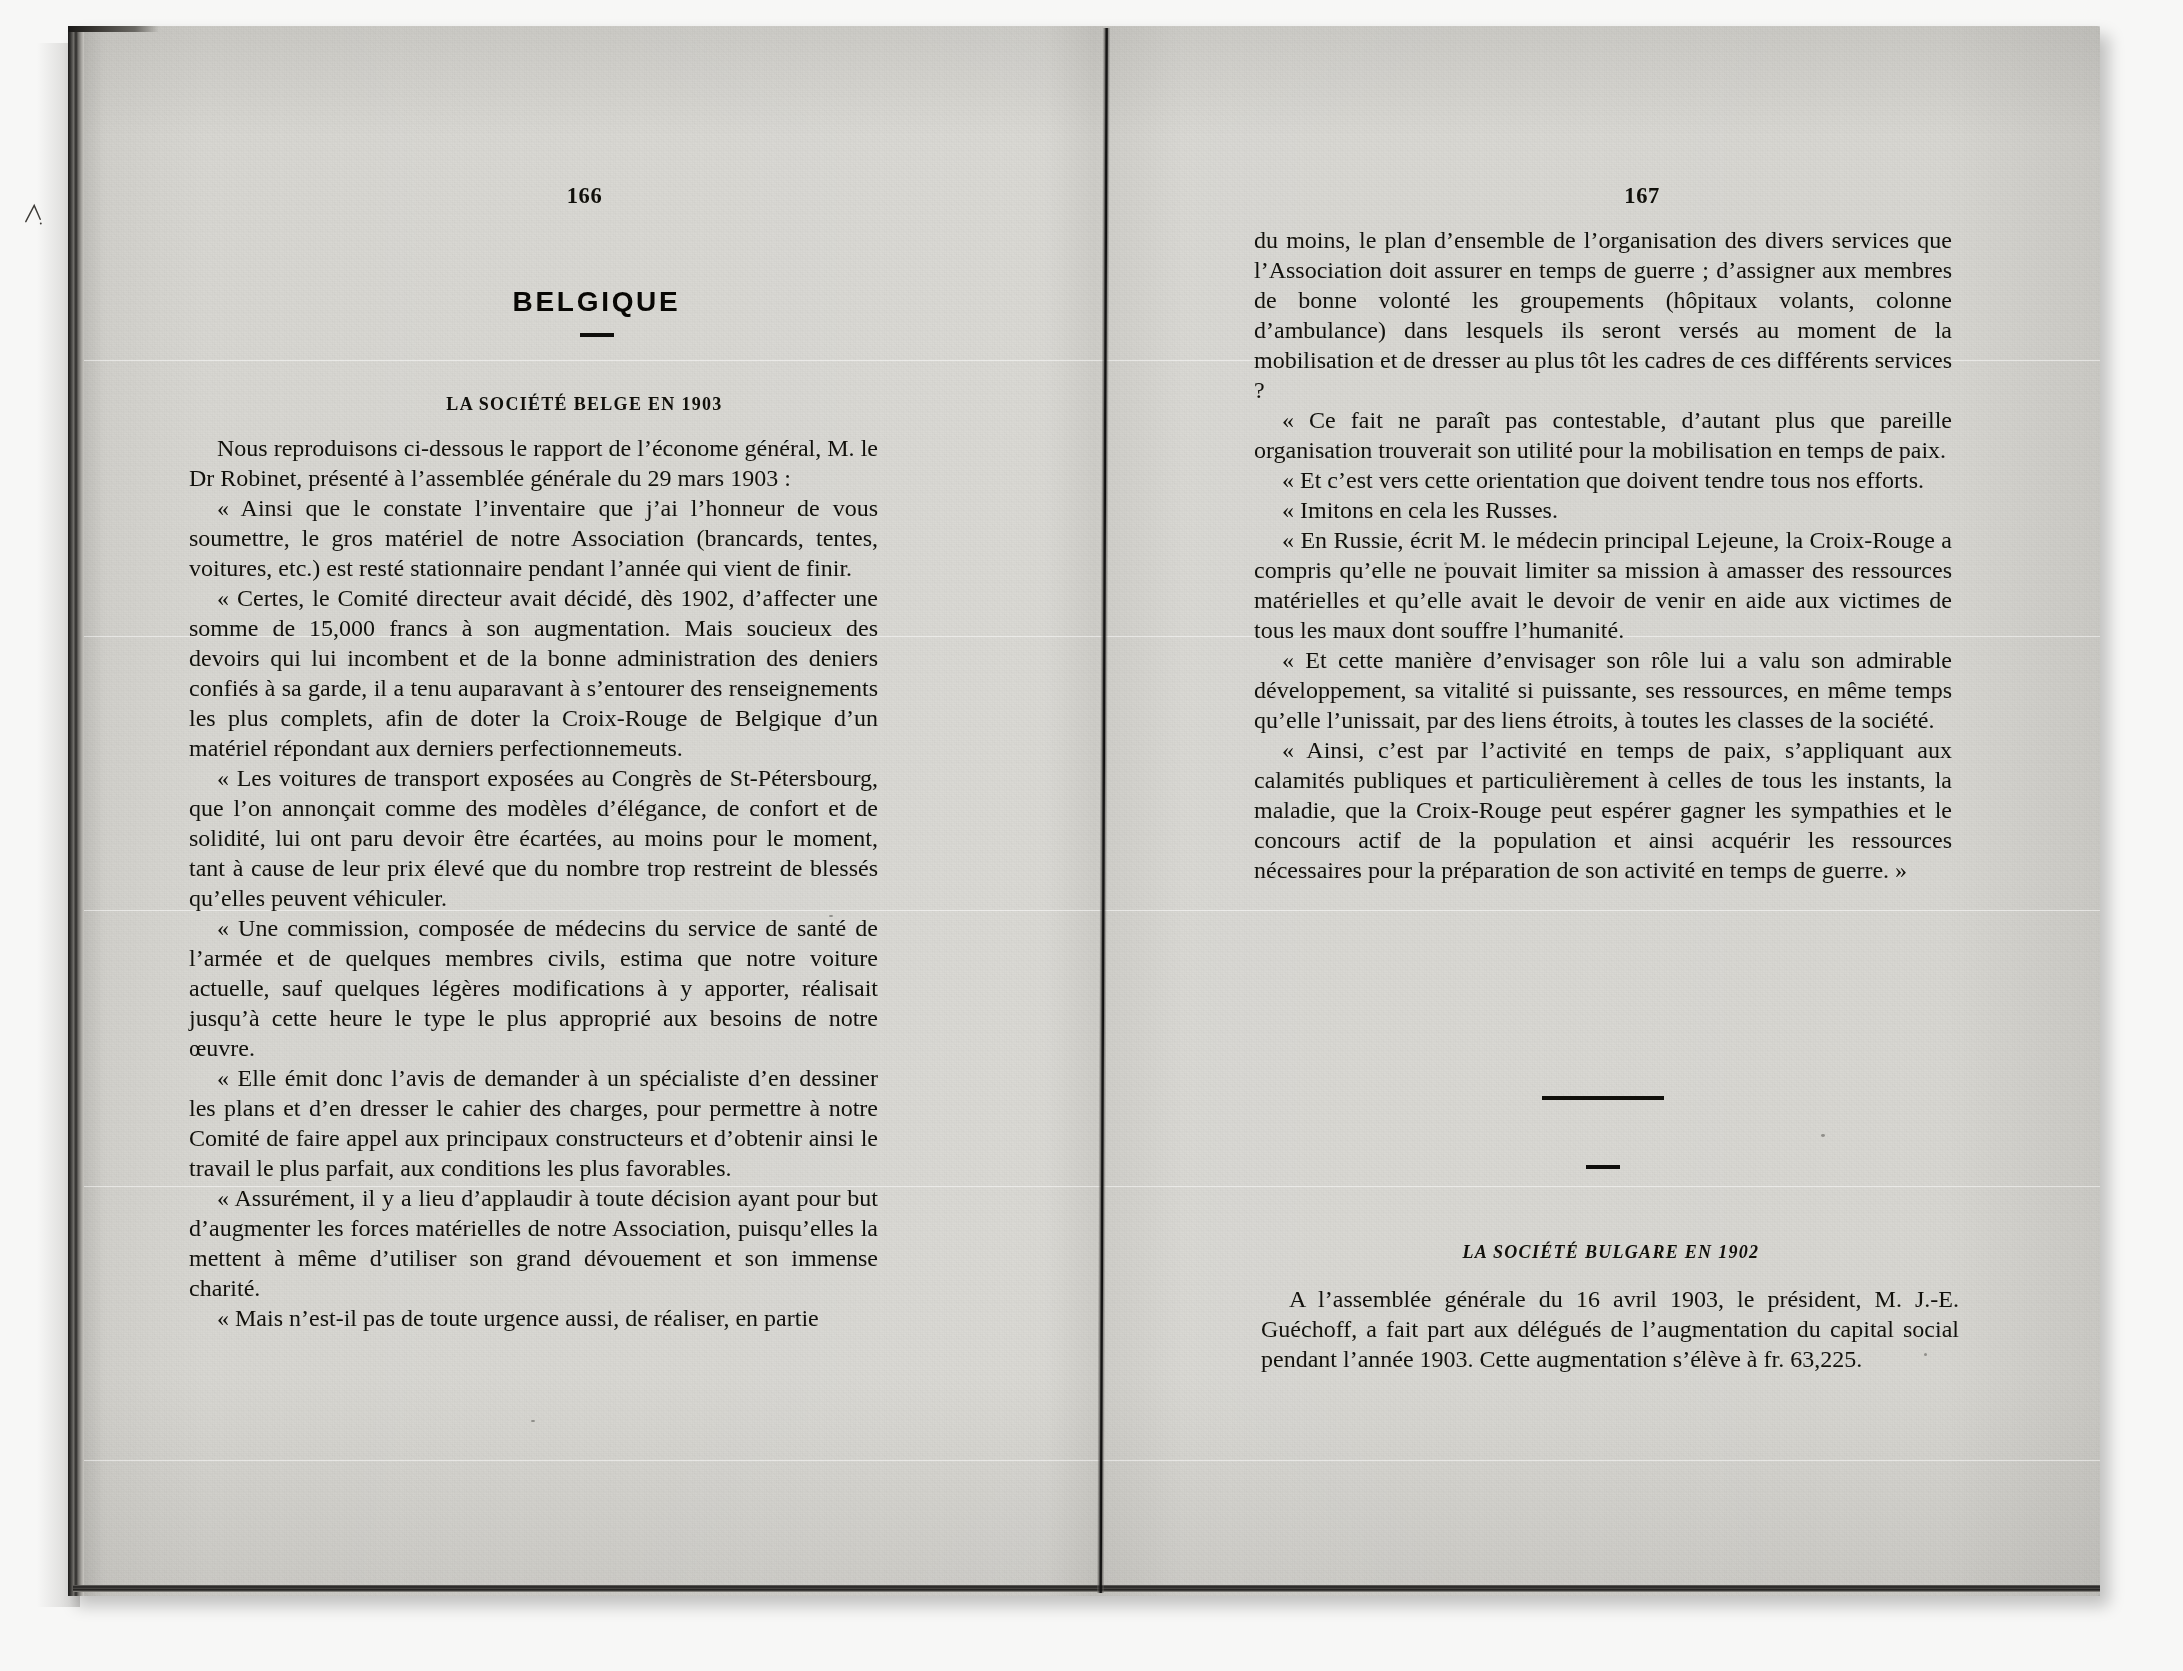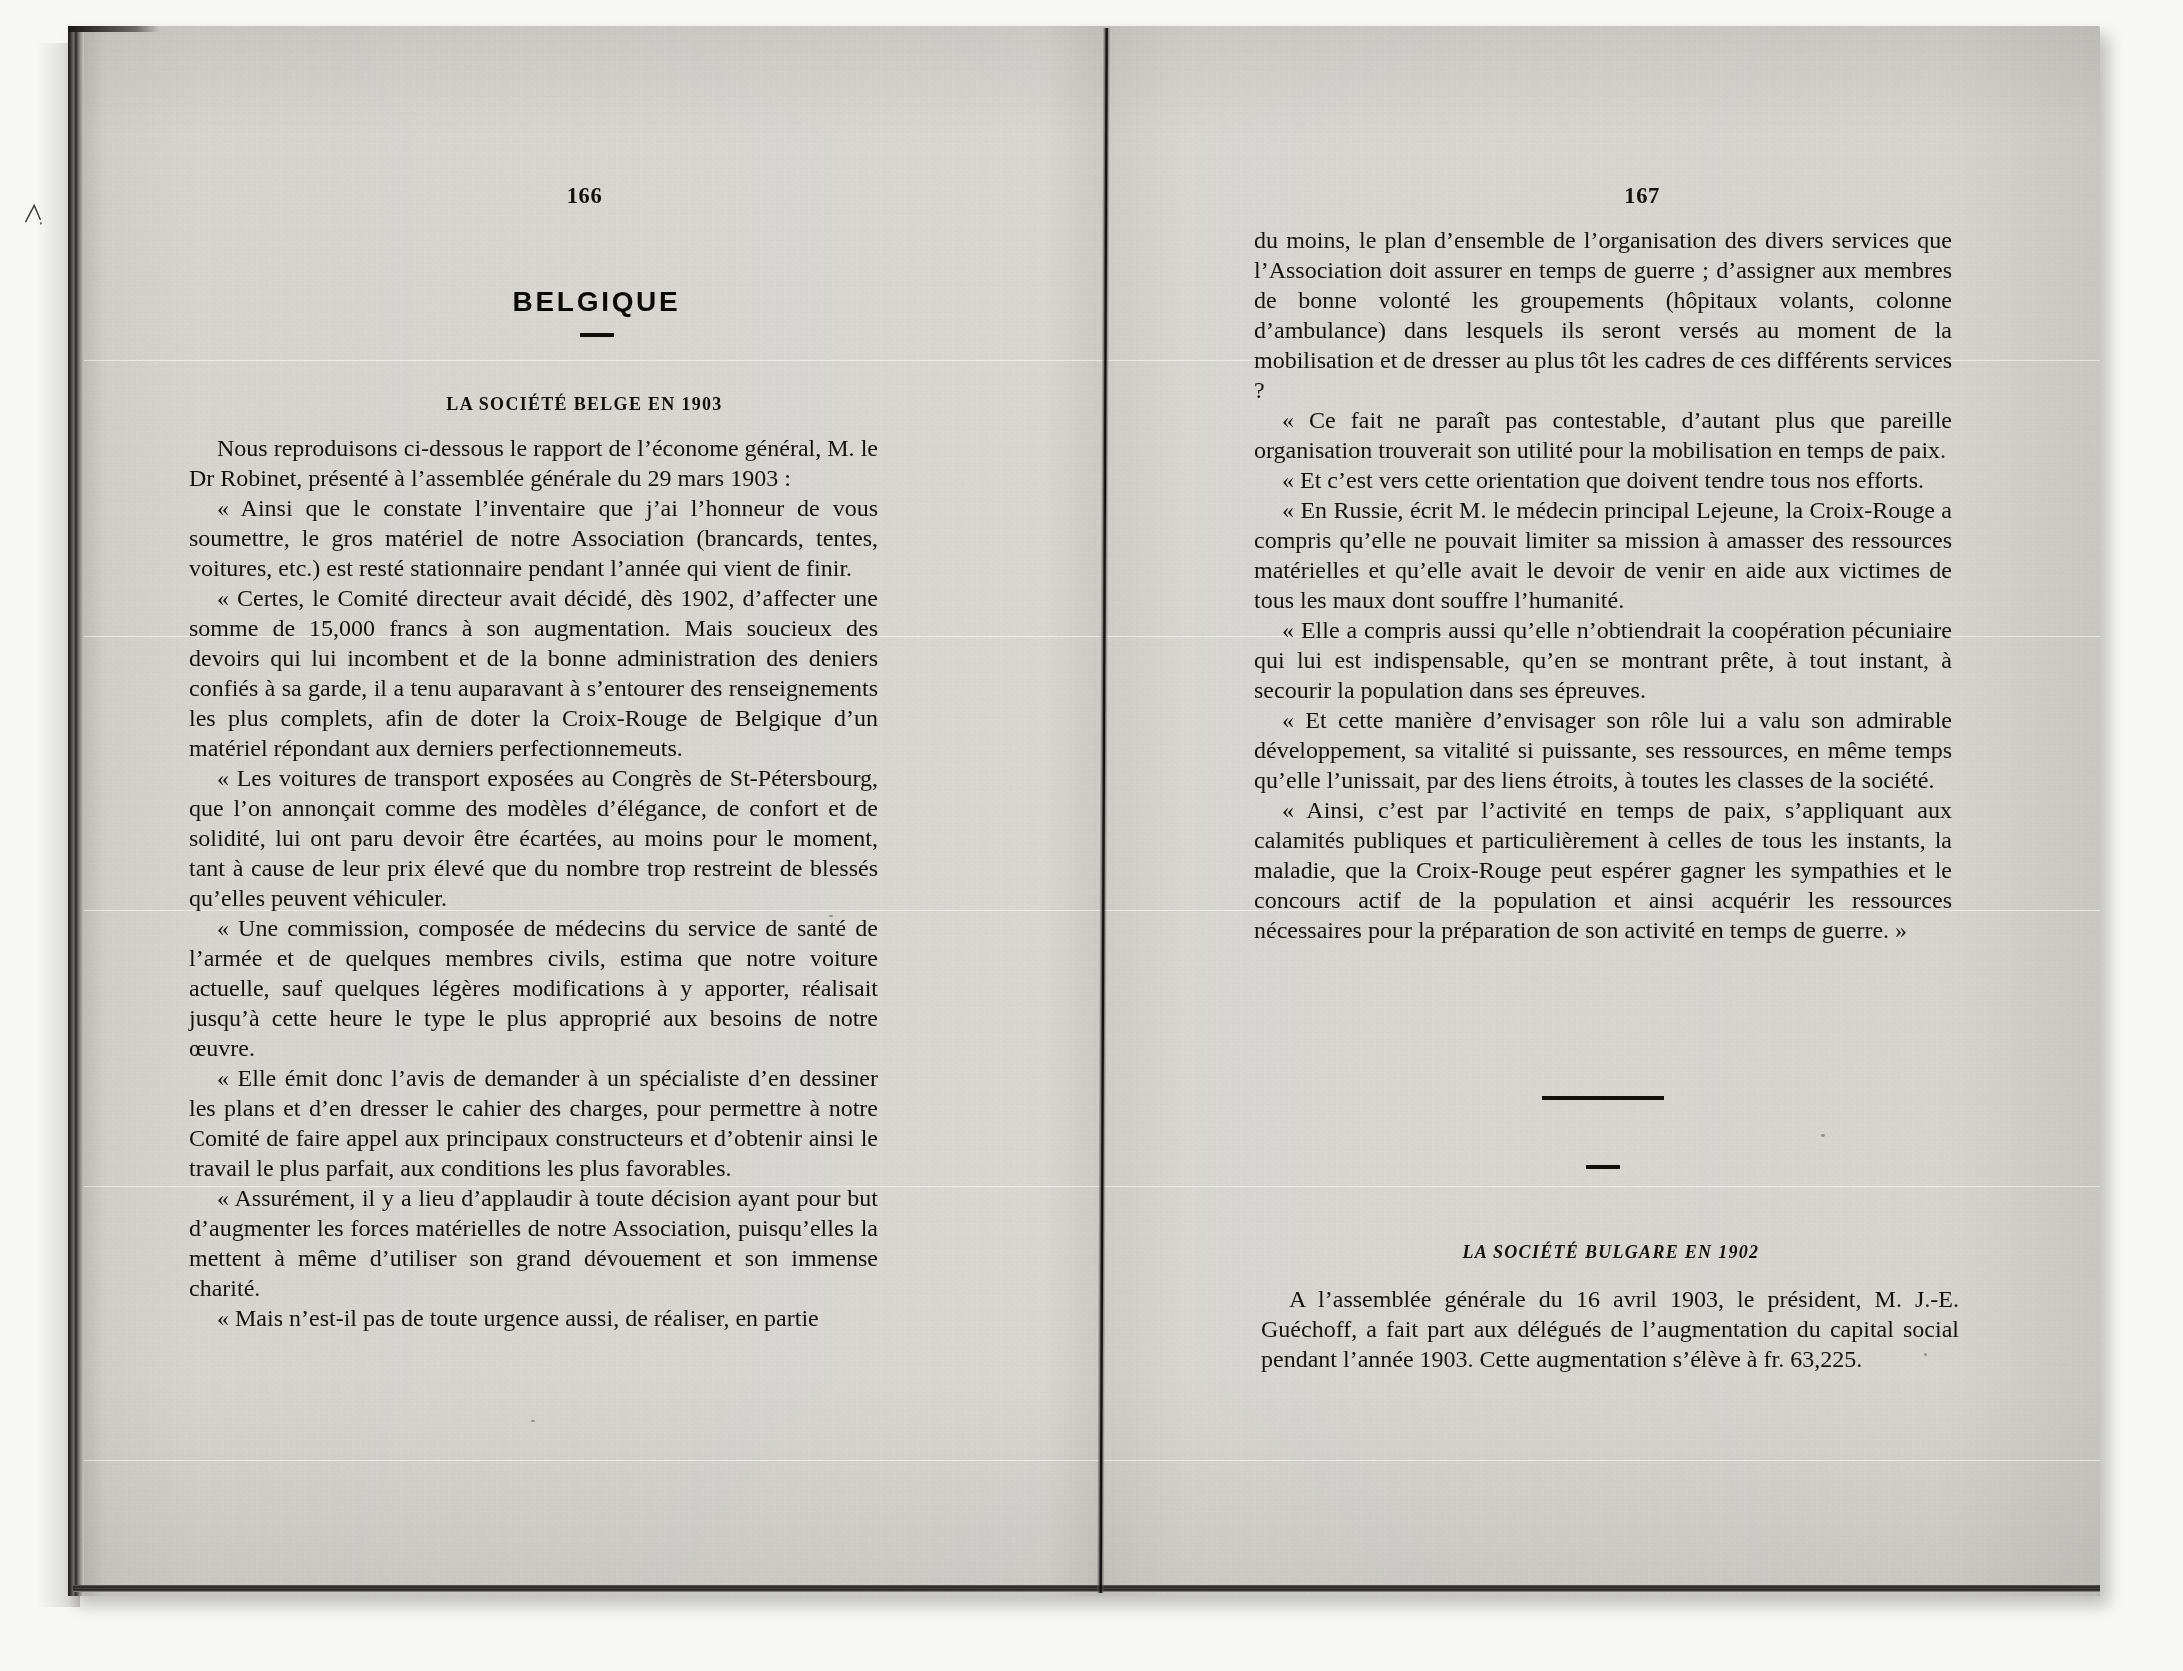--- a/index.html
+++ b/index.html
@@ -293,22 +293,22 @@
   </div>
 
   <div class="page page-right ink-soft">
 
     <div class="folio">167</div>
 
     <div class="rp-body body">
       <p class="noindent">du moins, le plan d’ensemble de l’organisation des divers services que l’Association doit assurer en temps de guerre ; d’assigner aux membres de bonne volonté les groupements (hôpitaux volants, colonne d’ambulance) dans lesquels ils seront versés au moment de la mobilisation et de dresser au plus tôt les cadres de ces différents services ?</p>
       <p>« Ce fait ne paraît pas contestable, d’autant plus que pareille organisation trouverait son utilité pour la mobilisation en temps de paix.</p>
       <p>« Et c’est vers cette orientation que doivent tendre tous nos efforts.</p>
+      <p>« Imitons en cela les Russes.</p>
       <p>« En Russie, écrit M. le médecin principal Lejeune, la Croix-Rouge a compris qu’elle ne pouvait limiter sa mission à amasser des ressources matérielles et qu’elle avait le devoir de venir en aide aux victimes de tous les maux dont souffre l’humanité.</p>
-      <p>« Elle a compris aussi qu’elle n’obtiendrait la coopération pécuniaire qui lui est indispensable, qu’en se montrant prête, à tout instant, à secourir la population dans ses épreuves.</p>
       <p>« Et cette manière d’envisager son rôle lui a valu son admirable développement, sa vitalité si puissante, ses ressources, en même temps qu’elle l’unissait, par des liens étroits, à toutes les classes de la société.</p>
       <p>« Ainsi, c’est par l’activité en temps de paix, s’appliquant aux calamités publiques et particulièrement à celles de tous les instants, la maladie, que la Croix-Rouge peut espérer gagner les sympathies et le concours actif de la population et ainsi acquérir les ressources nécessaires pour la préparation de son activité en temps de guerre. »</p>
     </div>
 
     <div class="rp-rule">
       <div class="rule-long"></div>
     </div>
 
     <div class="rp-head">
       <div class="rule"></div>

